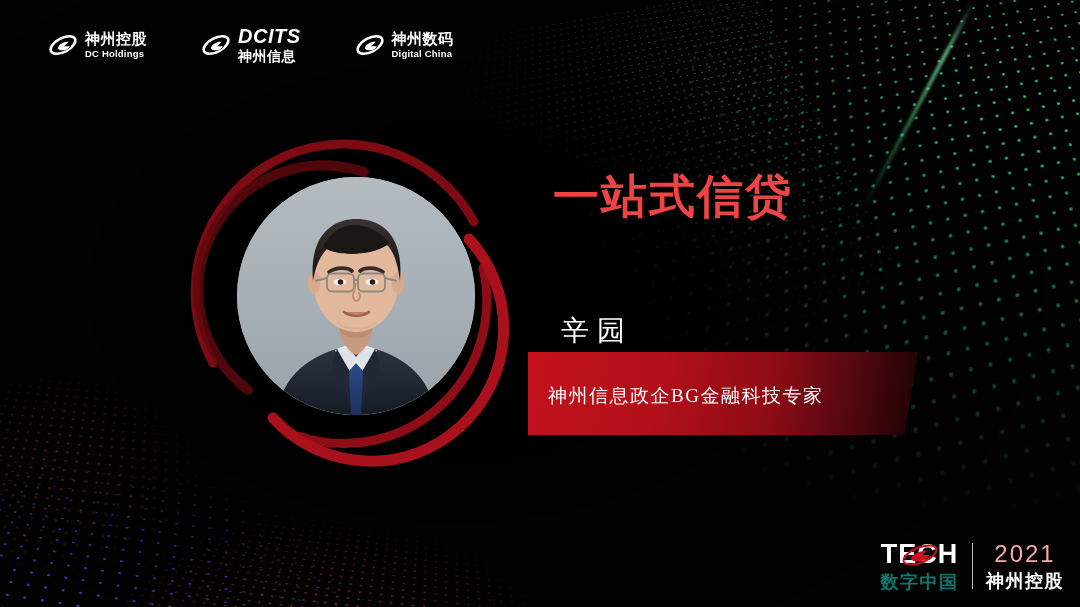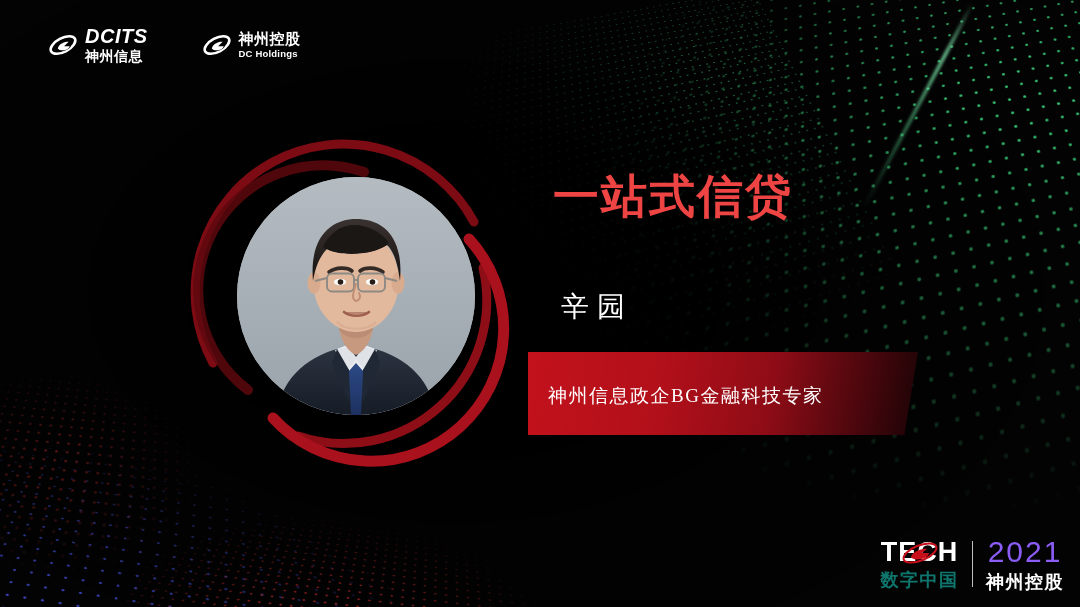--- a/index.html
+++ b/index.html
@@ -213,21 +213,21 @@
     font-size: 46px;
     font-weight: bold;
     line-height: 1.28;
     letter-spacing: 2px;
     white-space: nowrap;
     text-shadow: 0 0 14px rgba(0,0,0,0.9);
   }
   .speaker-name {
     position: absolute;
     left: 561px;
-    top: 288px;
+    top: 312px;
     color: #ffffff;
     font-family: "Liberation Serif", "DejaVu Serif", serif;
     font-size: 28px;
     letter-spacing: 8px;
     white-space: nowrap;
     z-index: 25;
     text-shadow: 0 0 10px rgba(0,0,0,0.85);
   }
 
   
@@ -299,22 +299,22 @@
     height: 46px;
     background: rgba(255,255,255,0.75);
   }
   .event-right {
     display: flex;
     flex-direction: column;
     align-items: center;
     line-height: 1;
   }
   .event-year {
-    color: #8b5cf6;
-    font-size: 30px;
+    color: #fca5a5;
+    font-size: 24px;
     font-weight: normal;
     letter-spacing: 2px;
   }
   .event-sub {
     color: #ffffff;
     font-size: 18px;
     font-weight: bold;
     letter-spacing: 1.5px;
     margin-top: 6px;
     white-space: nowrap;
@@ -327,20 +327,34 @@
 
   <div class="dotfield dots-green"></div>
   <div class="dotfield dots-green-fine"></div>
   <div class="streak"></div>
   <div class="dotfield dots-blue"></div>
   <div class="dotfield dots-red"></div>
   <div class="dotfield dots-red-left"></div>
   <div class="vignette"></div>
 
   <div class="logo-bar">
+
+    <div class="logo">
+      <span class="logo-mark">
+        <svg class="logo-mark" viewBox="0 0 40 40" aria-hidden="true">
+          <ellipse cx="20" cy="20" rx="18" ry="9.2" fill="none" stroke="#fff" stroke-width="3.4" transform="rotate(-28 20 20)"></ellipse>
+          <path d="M11 26 C13 15, 27 13, 29 14 L23 20 L31 20 C29 28, 15 30, 11 26 Z" fill="#000"></path>
+          <path d="M13 24.5 C15 16.5, 26 15, 27.5 15.8 L21.5 21.5 L29 21.5 C27.5 27.5, 16 29, 13 24.5 Z" fill="#fff"></path>
+        </svg>
+      </span>
+      <span class="logo-text">
+        <span class="logo-cn">神州控股</span>
+        <span class="logo-en">DC Holdings</span>
+      </span>
+    </div>
 
     <div class="logo">
       <span class="logo-mark">
         <svg class="logo-mark" viewBox="0 0 40 40" aria-hidden="true">
           <ellipse cx="20" cy="20" rx="18" ry="9.2" fill="none" stroke="#fff" stroke-width="3.4" transform="rotate(-28 20 20)"></ellipse>
           <path d="M11 26 C13 15, 27 13, 29 14 L23 20 L31 20 C29 28, 15 30, 11 26 Z" fill="#000"></path>
           <path d="M13 24.5 C15 16.5, 26 15, 27.5 15.8 L21.5 21.5 L29 21.5 C27.5 27.5, 16 29, 13 24.5 Z" fill="#fff"></path>
         </svg>
       </span>
       <span class="logo-text">
@@ -351,25 +365,24 @@
 
     <div class="logo">
       <span class="logo-mark">
         <svg class="logo-mark" viewBox="0 0 40 40" aria-hidden="true">
           <ellipse cx="20" cy="20" rx="18" ry="9.2" fill="none" stroke="#fff" stroke-width="3.4" transform="rotate(-28 20 20)"></ellipse>
           <path d="M11 26 C13 15, 27 13, 29 14 L23 20 L31 20 C29 28, 15 30, 11 26 Z" fill="#000"></path>
           <path d="M13 24.5 C15 16.5, 26 15, 27.5 15.8 L21.5 21.5 L29 21.5 C27.5 27.5, 16 29, 13 24.5 Z" fill="#fff"></path>
         </svg>
       </span>
       <span class="logo-text">
-        <span class="logo-cn">神州控股</span>
-        <span class="logo-en">DC Holdings</span>
+        <span class="logo-cn">神州数码</span>
+        <span class="logo-en">Digital China</span>
       </span>
     </div>
-
 
   </div>
 
   <div class="portrait-wrap">
     <svg class="ring-svg" viewBox="0 0 356 356">
 
       <path d="M 35 245
                A 143 143 0 1 1 296 104" fill="none" stroke="#7d0b13" stroke-width="9" stroke-linecap="round"></path>
 
       <path d="M 305 150

